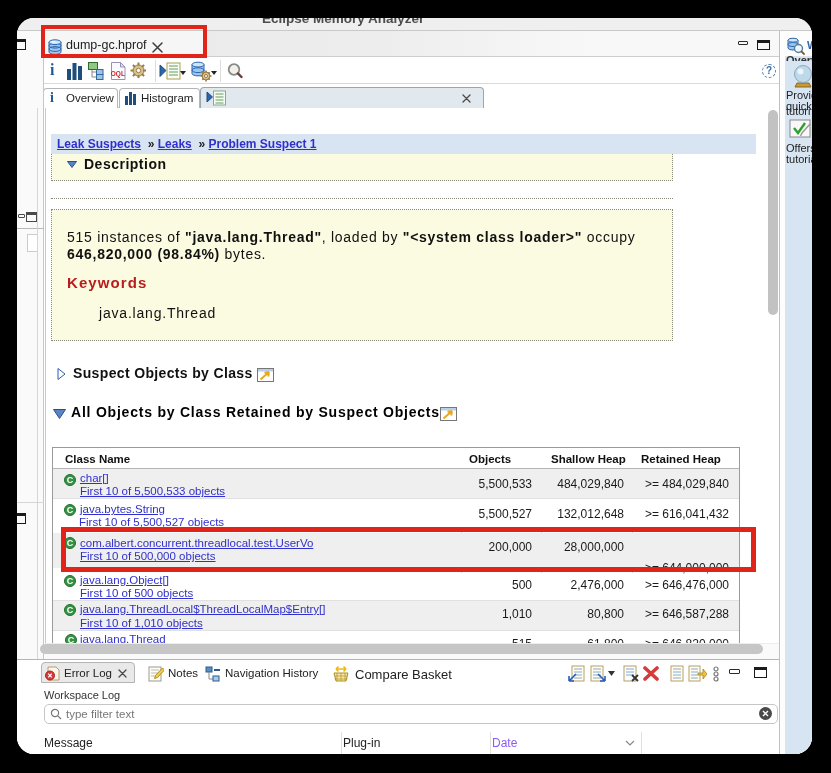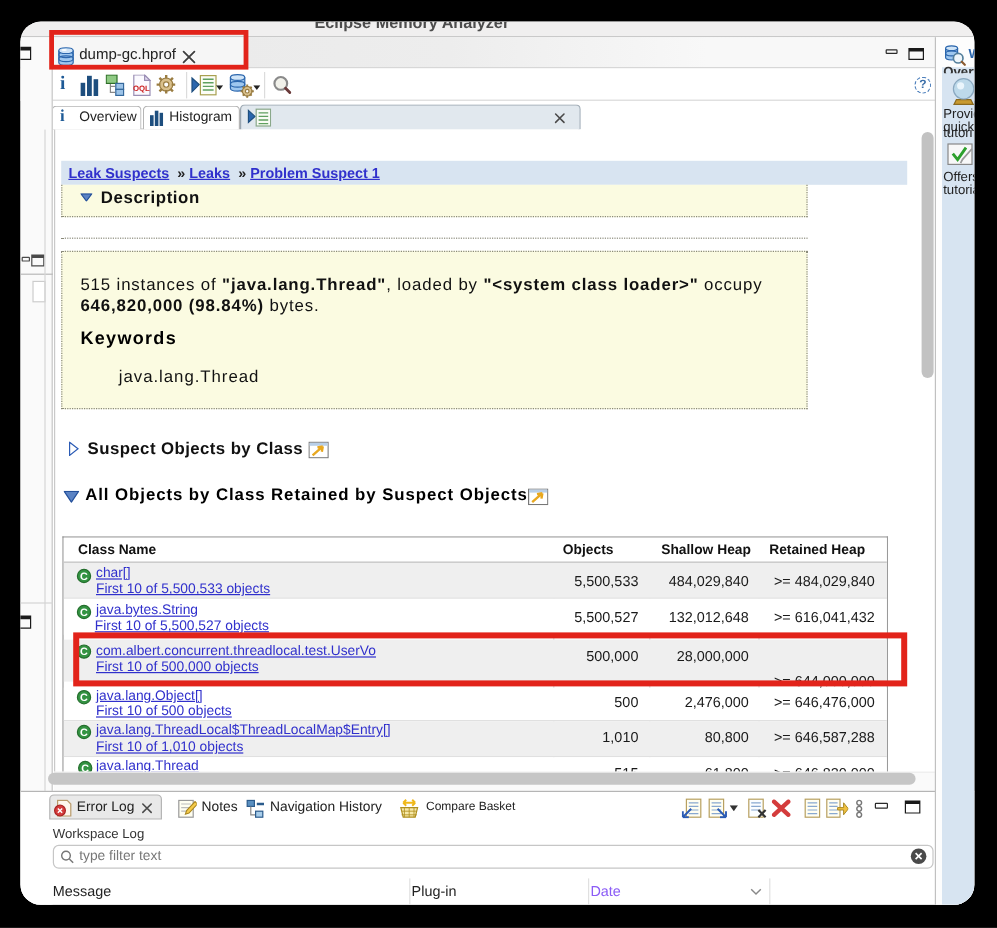--- a/index.html
+++ b/index.html
@@ -153,21 +153,21 @@
         <path d="M0.5 0.5 h9 L5 6.5 z" fill="#5b83c4" stroke="#24509b"></path>
       </svg>
   <div class="abs" style="left:67px;top:138px;font-size:14px;font-weight:bold;color:#111;letter-spacing:0.5px;">Description</div>
 
   <div class="abs" style="left:34px;top:173px;width:622px;height:150px;border-bottom:0px;"></div>
   <div class="abs" style="left:34px;top:191px;width:622px;height:132px;background:#fbfbe1;border:1px dotted #8a8a7a;"></div>
   <div class="abs" style="left:34px;top:180px;width:622px;height:1px;border-top:1px dotted #8a8a7a;"></div>
   <div class="abs" style="left:50px;top:211px;width:610px;font-size:14px;color:#111;line-height:16.5px;letter-spacing:0.72px;">
     515 instances of <span class="b">"java.lang.Thread"</span>, loaded by <span class="b">"&lt;system class loader&gt;"</span> occupy<br><span class="b">646,820,000 (98.84%)</span> bytes.
   </div>
-  <div class="abs" style="left:50px;top:256px;font-size:15px;font-weight:bold;color:#000000;letter-spacing:1.1px;">Keywords</div>
+  <div class="abs" style="left:50px;top:256px;font-size:15px;font-weight:bold;color:#b91c1c;letter-spacing:1.1px;">Keywords</div>
   <div class="abs" style="left:82px;top:287px;font-size:14px;color:#111;letter-spacing:0.8px;">java.lang.Thread</div>
 
   <svg class="abs" style="left:40px;top:350px;" width="9" height="12" viewBox="0 0 9 12">
         <path d="M1 0.5 L8 6 L1 11.5 z" fill="#fff" stroke="#2b5bb5"></path>
       </svg>
   <div class="abs" style="left:56px;top:347px;font-size:14px;font-weight:bold;color:#111;letter-spacing:0.35px;">Suspect Objects by Class</div>
   <svg class="abs" style="left:240px;top:350px;" width="17" height="14" viewBox="0 0 17 14">
     <rect x="0.5" y="0.5" width="16" height="13" fill="#fff" stroke="#777"></rect>
     <rect x="1" y="1" width="15" height="2.5" fill="#b8cfe8"></rect>
     <path d="M3.5 11.5 L12 4 M12 4 l-4.5 0.8 M12 4 l-0.8 4.5" stroke="#e8a820" stroke-width="2" fill="none"></path>
@@ -212,21 +212,21 @@
   <div class="abs cicon" style="left:47px;top:486px;">C</div>
   <div class="abs lnk" style="left:63px;top:485px;font-size:11.5px;">java.bytes.String</div>
   <div class="abs lnk" style="left:62px;top:498px;font-size:11.5px;">First 10 of 5,500,527 objects</div>
   <div class="abs num" style="right:280px;top:489px;width:117px;">5,500,527</div>
   <div class="abs num" style="right:188px;top:489px;width:108px;">132,012,648</div>
   <div class="abs num" style="right:83px;top:489px;width:115px;">&gt;= 616,041,432</div>
 
   <div class="abs cicon" style="left:47px;top:519px;">C</div>
   <div class="abs lnk" style="left:63px;top:519px;font-size:11.5px;">com.albert.concurrent.threadlocal.test.UserVo</div>
   <div class="abs lnk" style="left:63px;top:532px;font-size:11.5px;">First 10 of 500,000 objects</div>
-  <div class="abs num" style="right:280px;top:522px;width:117px;">500,000</div>
+  <div class="abs num" style="right:280px;top:522px;width:117px;">200,000</div>
   <div class="abs num" style="right:188px;top:522px;width:108px;">28,000,000</div>
   <div class="abs num" style="right:83px;top:522px;width:115px;margin-top:21px;">&gt;= 644,000,000</div>
 
   <div class="abs cicon" style="left:47px;top:557px;">C</div>
   <div class="abs lnk" style="left:63px;top:556px;font-size:11.5px;">java.lang.Object[]</div>
   <div class="abs lnk" style="left:63px;top:569px;font-size:11.5px;">First 10 of 500 objects</div>
   <div class="abs num" style="right:280px;top:560px;width:117px;">500</div>
   <div class="abs num" style="right:188px;top:560px;width:108px;">2,476,000</div>
   <div class="abs num" style="right:83px;top:560px;width:115px;">&gt;= 646,476,000</div>
 
@@ -276,21 +276,21 @@
     <rect x="8" y="10" width="6" height="5" fill="#a8cdea" stroke="#2b5b8c"></rect>
     <path d="M9 4 h6" stroke="#2b5b8c" stroke-width="2"></path>
   </svg>
   <div class="abs" style="left:208px;top:649px;font-size:11.5px;color:#222;">Navigation History</div>
 
   <svg class="abs" style="left:315px;top:647px;" width="18" height="17" viewBox="0 0 18 17">
     <path d="M2 8 h14 l-2 8 h-10 z" fill="#f7e9a8" stroke="#b09020"></path>
     <path d="M5 8 v8 M9 8 v8 M13 8 v8 M3 11 h12 M2.6 14 h12.8" stroke="#b09020" stroke-width="0.7"></path>
     <path d="M4 4 h10 M4 4 l2.5 -2.5 M4 4 l2.5 2.5 M14 4 l-2.5 -2.5 M14 4 l-2.5 2.5" stroke="#f0b818" stroke-width="1.6" fill="none"></path>
   </svg>
-  <div class="abs" style="left:338px;top:649px;font-size:10px;color:#222;text-align:center;">Compare Basket</div>
+  <div class="abs" style="left:338px;top:649px;font-size:13px;color:#222;text-align:center;">Compare Basket</div>
 
   <svg class="abs" style="left:551px;top:647px;" width="17" height="17" viewBox="0 0 17 17">
     <rect x="4" y="1" width="12" height="15" fill="#fffef2" stroke="#b8a060"></rect>
     <path d="M6 4 h8 M6 7 h8 M6 10 h8 M6 13 h8" stroke="#88a8d0" stroke-width="1"></path>
     <path d="M8 9 L1 16 M1 16 v-5 M1 16 h5" stroke="#2b5bb5" stroke-width="1.6" fill="none"></path>
   </svg>
   <svg class="abs" style="left:572px;top:647px;" width="17" height="17" viewBox="0 0 17 17">
     <rect x="2" y="1" width="12" height="15" fill="#fffef2" stroke="#b8a060"></rect>
     <path d="M4 4 h8 M4 7 h8 M4 10 h8 M4 13 h8" stroke="#88a8d0" stroke-width="1"></path>
     <path d="M9 9 l7 7 M16 16 v-5 M16 16 h-5" stroke="#2b5bb5" stroke-width="1.6" fill="none"></path>

